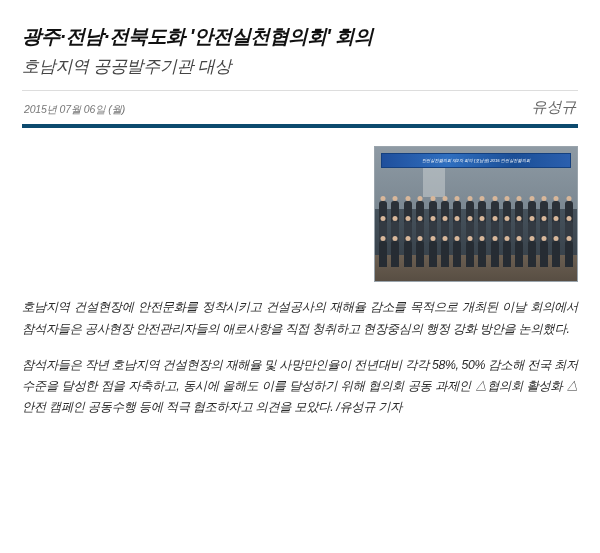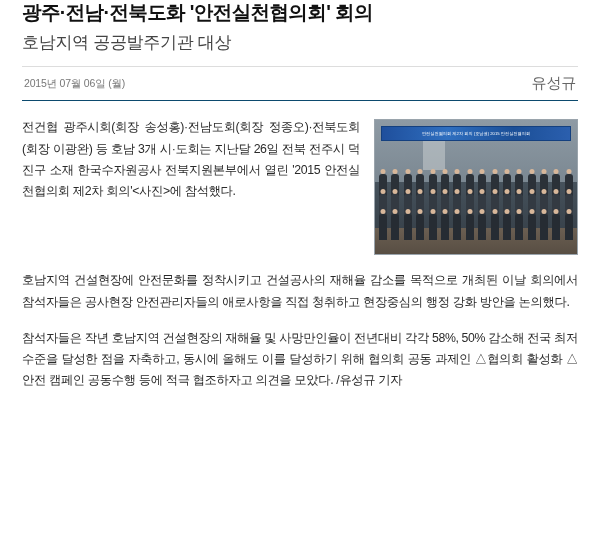--- a/index.html
+++ b/index.html
@@ -11,43 +11,44 @@
     width: 600px;
     height: 553px;
     font-family: "Liberation Sans", sans-serif;
     color: #222222;
     overflow: hidden;
   }
   .page {
     width: 600px;
     height: 493px;
     box-sizing: border-box;
-    padding: 0 22px 10px 22px;
+    padding: 24px 22px 10px 22px;
     position: relative;
+    font-style: italic;
   }
   .headline {
     font-size: 19.5px;
     font-weight: bold;
     letter-spacing: -0.6px;
     color: #111111;
     line-height: 1.25;
     margin: 0 0 7px 0;
   }
   .subhead {
     font-size: 17px;
     color: #444444;
     letter-spacing: -0.3px;
     margin: 0 0 12px 0;
   }
   .byline-bar {
     border-top: 1px solid #dddddd;
-    border-bottom: 1px solid #0c4a6e;
+    border-bottom: 4px solid #0c4a6e;
     padding: 7px 2px 7px 2px;
     display: flex;
-    align-items: center;
+    align-items: flex-end;
     justify-content: space-between;
     margin-bottom: 16px;
   }
   .byline-date {
     font-size: 10.5px;
     color: #777777;
     letter-spacing: -0.2px;
   }
   .byline-author {
     font-size: 15px;
@@ -240,18 +241,17 @@
             <span class="h"></span>
             <span class="h"></span>
             <span class="h"></span>
             <span class="h"></span>
             <span class="h"></span>
         </div>
       </div>
       <div class="caption"></div>
     </div>
 
-    <p>전건협 광주시회(회장 송성홍)·전남도회(회장 정종오)·전북도회(회장 이광완) 등 호남 3개 시·도회는 지난달 26일 전북 전주시 덕진구 소재 한국수자원공사 전북지원본부에서 열린 '2015 안전실천협의회 제2차 회의'&lt;사진&gt;에 참석했다.</p>
     <div class="clear"></div>
     <p>호남지역 건설현장에 안전문화를 정착시키고 건설공사의 재해율 감소를 목적으로 개최된 이날 회의에서 참석자들은 공사현장 안전관리자들의 애로사항을 직접 청취하고 현장중심의 행정 강화 방안을 논의했다.</p>
     <p>참석자들은 작년 호남지역 건설현장의 재해율 및 사망만인율이 전년대비 각각 58%, 50% 감소해 전국 최저 수준을 달성한 점을 자축하고, 동시에 올해도 이를 달성하기 위해 협의회 공동 과제인 △협의회 활성화 △안전 캠페인 공동수행 등에 적극 협조하자고 의견을 모았다. /유성규 기자</p>
   </div>
 </div>
 
 </body></html>

